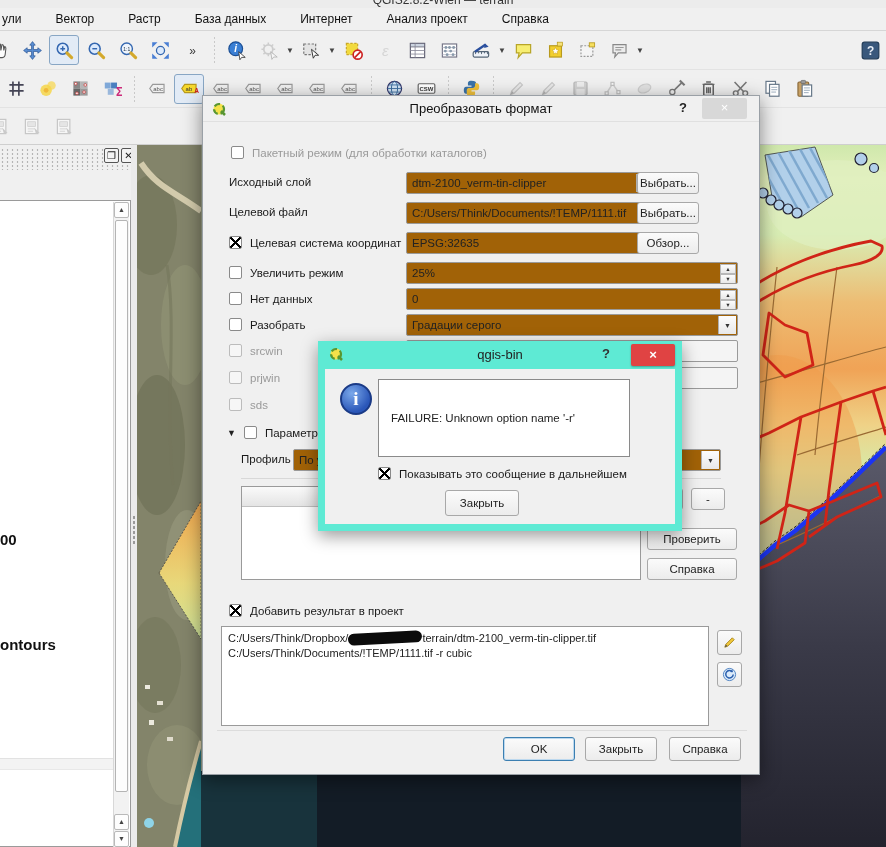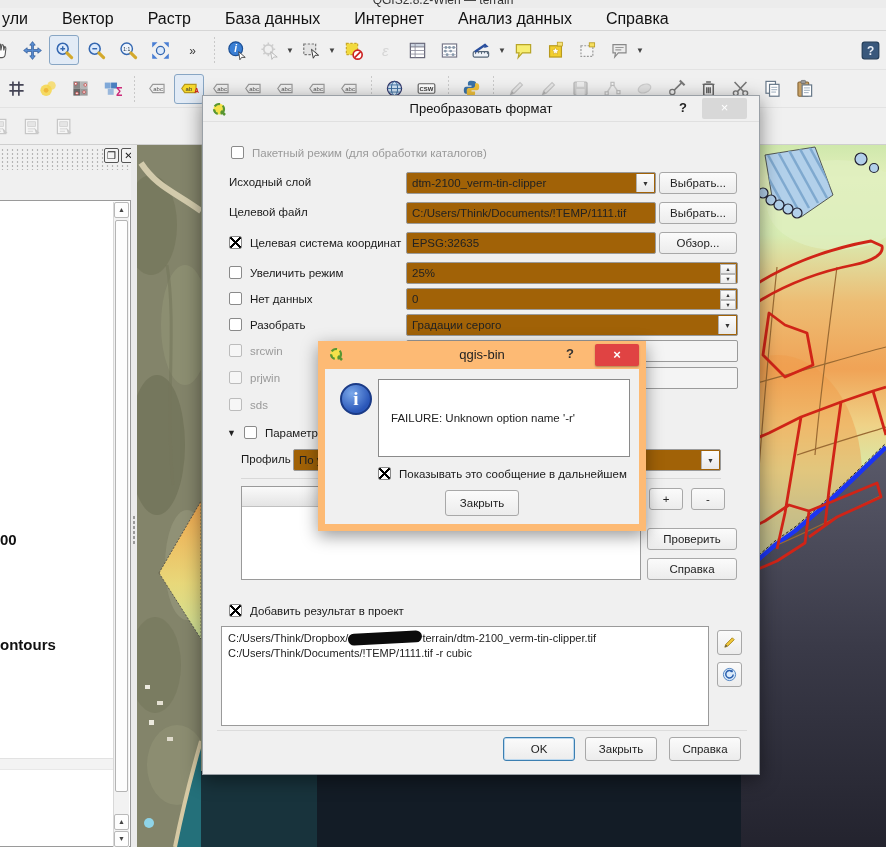--- a/index.html
+++ b/index.html
@@ -3,21 +3,21 @@
 <meta charset="utf-8">
 <style>
   * { margin:0; padding:0; box-sizing:border-box; }
   html,body { width:886px; height:847px; overflow:hidden; }
   body { font-family:"Liberation Sans", sans-serif; font-size:12px; background:#f0f0f0; position:relative; color:#222; }
 
   
   #titlebar { position:absolute; left:0; top:0; width:886px; height:8px; background:#ececec; overflow:hidden; }
   #titlebar .t { position:absolute; left:0; right:0; top:-7px; text-align:center; font-size:12px; color:#333; }
   #menubar { position:absolute; left:0; top:8px; width:886px; height:23px; background:#f0f0f0; border-bottom:1px solid #d6d6d6; display:flex; align-items:center; gap:34px; padding-left:2px; }
-  #menubar .mi { font-size:16px; color:#111; white-space:nowrap; }
+  #menubar .mi { font-size:12px; color:#111; white-space:nowrap; }
 
   .tbrow { position:absolute; left:0; width:886px; background:#f0f0f0; display:flex; align-items:center; overflow:hidden; }
   #tb1 { top:31px; height:39px; border-bottom:1px solid #e3e3e3; }
   #tb2 { top:70px; height:38px; border-bottom:1px solid #e3e3e3; }
   #tb3 { top:108px; height:37px; border-bottom:1px solid #cfcfcf; }
   .tbtn { width:30px; height:30px; display:flex; align-items:center; justify-content:center; flex:0 0 auto; border:1px solid transparent; border-radius:3px; margin:0 1px; }
   .tbtn svg { width:19px; height:19px; }
   .tbtn.pressed { background:#e2ebf6; border-color:#88a6c4; }
   .tbtn.disabled { opacity:.4; filter:grayscale(1); }
   .tbtn.cut { margin-left:-15px; }
@@ -58,24 +58,24 @@
   .row { position:absolute; display:flex; align-items:center; gap:8px; }
 
   
   #dlg { position:absolute; left:202px; top:95px; width:558px; height:680px; background:#f0f0f0; border:1px solid #9aa0a6; box-shadow:0 5px 18px rgba(0,0,0,.45); z-index:10; }
   #dlg-title { position:absolute; left:0; top:0; width:100%; height:26px; background:#f0f0f0; border-bottom:1px solid #e0e0e0;padding-left:25px; }
   #dlg-title .txt { position:absolute; left:0; right:0; top:5px; text-align:center; font-size:13px; color:#111; }
   #dlg-help { position:absolute; right:68px; top:4px; width:16px; height:18px; text-align:center; font-weight:bold; font-size:13px; color:#222; }
   #dlg-close { position:absolute; right:12px; top:2px; width:45px; height:21px; background:#d8d8d8; border-radius:2px; color:#fff; font-size:13px; text-align:center; line-height:20px; }
   .dlabel { position:absolute; left:26px; }
   .dfield { position:absolute; left:203px; height:22px; }
-  .dbtn { position:absolute; left:456px; width:78px; height:22px; }
+  .dbtn { position:absolute; left:434px; width:62px; height:22px; }
 
   
-  #err { position:absolute; left:318px; top:341px; width:328px; height:190px; background:#fdba74; box-shadow:0 5px 16px rgba(0,0,0,.4); z-index:20; }
+  #err { position:absolute; left:318px; top:341px; width:364px; height:190px; background:#5eead4; box-shadow:0 5px 16px rgba(0,0,0,.4); z-index:20; }
   #err-inner { position:absolute; left:7px; top:28px; right:7px; bottom:7px; background:#f0f0f0; }
   #err-title { position:absolute; left:0; top:0; width:100%; height:28px; }
   #err-title .txt { position:absolute; left:0; right:0; top:6px; text-align:center; font-size:13px; color:#222; }
   #err-help { position:absolute; right:72px; top:5px; font-weight:bold; font-size:13px; color:#333; }
   #err-close { position:absolute; right:7px; top:3px; width:44px; height:22px; background:#e04343; border-radius:2px; color:#fff; font-size:13px; font-weight:bold; text-align:center; line-height:21px; box-shadow:0 1px 2px rgba(0,0,0,.3); }
   #err-msgbox { position:absolute; left:53px; top:10px; width:252px; height:78px; background:#fff; border:1px solid #8a8a8a; display:flex; align-items:center; padding:0 12px; font-size:11.5px; }
   #info-icon { position:absolute; left:15px; top:14px; width:32px; height:32px; border-radius:50%; background:radial-gradient(circle at 35% 30%, #7aa8ea, #2a56b8 70%); border:2px solid #1a3a86; color:#fff; font-weight:bold; font-size:19px; font-family:"Liberation Serif",serif; text-align:center; line-height:28px; }
 
   
   #cmdbox { position:absolute; left:18px; top:530px; width:488px; height:100px; background:#fff; border:1px solid #9a9a9a; font-size:11px; line-height:15px; padding:4px 6px; overflow:hidden; }
@@ -87,21 +87,21 @@
 
 <div id="titlebar">
   <div class="t">QGIS2.8.2-Wien — terrain</div>
 </div>
 <div id="menubar">
     <span class="mi">ули</span>
     <span class="mi">Вектор</span>
     <span class="mi">Растр</span>
     <span class="mi">База данных</span>
     <span class="mi">Интернет</span>
-    <span class="mi">Анализ данных</span>
+    <span class="mi">Анализ проект</span>
     <span class="mi">Справка</span>
   </div>
 
 <div id="tb1" class="tbrow">
     <span class="tbtn cut">
       <svg viewBox="0 0 16 16">
         <path d="M4 14 L4 8 Q4 4 5.5 4 L5.7 8 L6.8 2.6 Q7.8 2.2 8 3 L8.3 8 L9.3 3 Q10.3 3 10.5 4 L10.8 8 L11.6 4.6 Q12.6 4.8 12.5 6.5 L12 11 Q11.8 14 9.5 14 Z" fill="#fdfdfd" stroke="#555" stroke-width=".9"></path>
       </svg>
     </span>
     <span class="tbtn">

